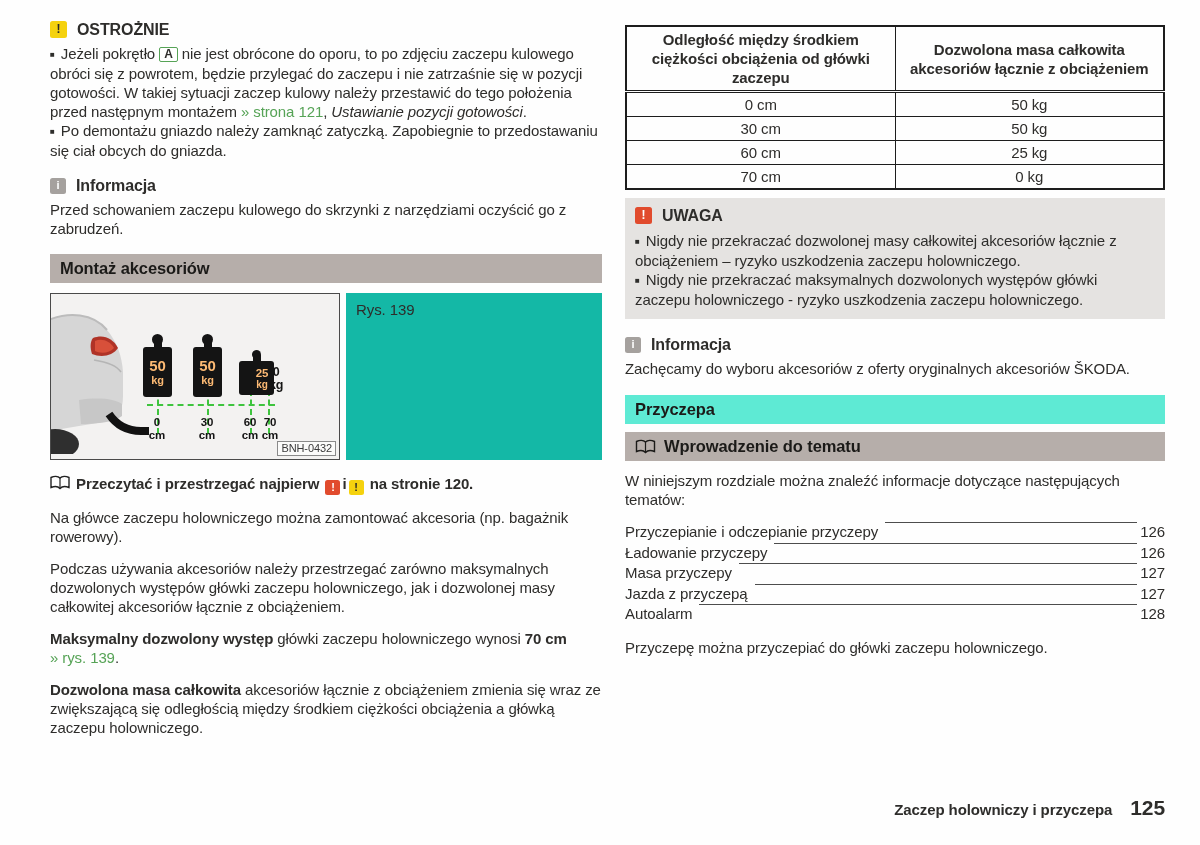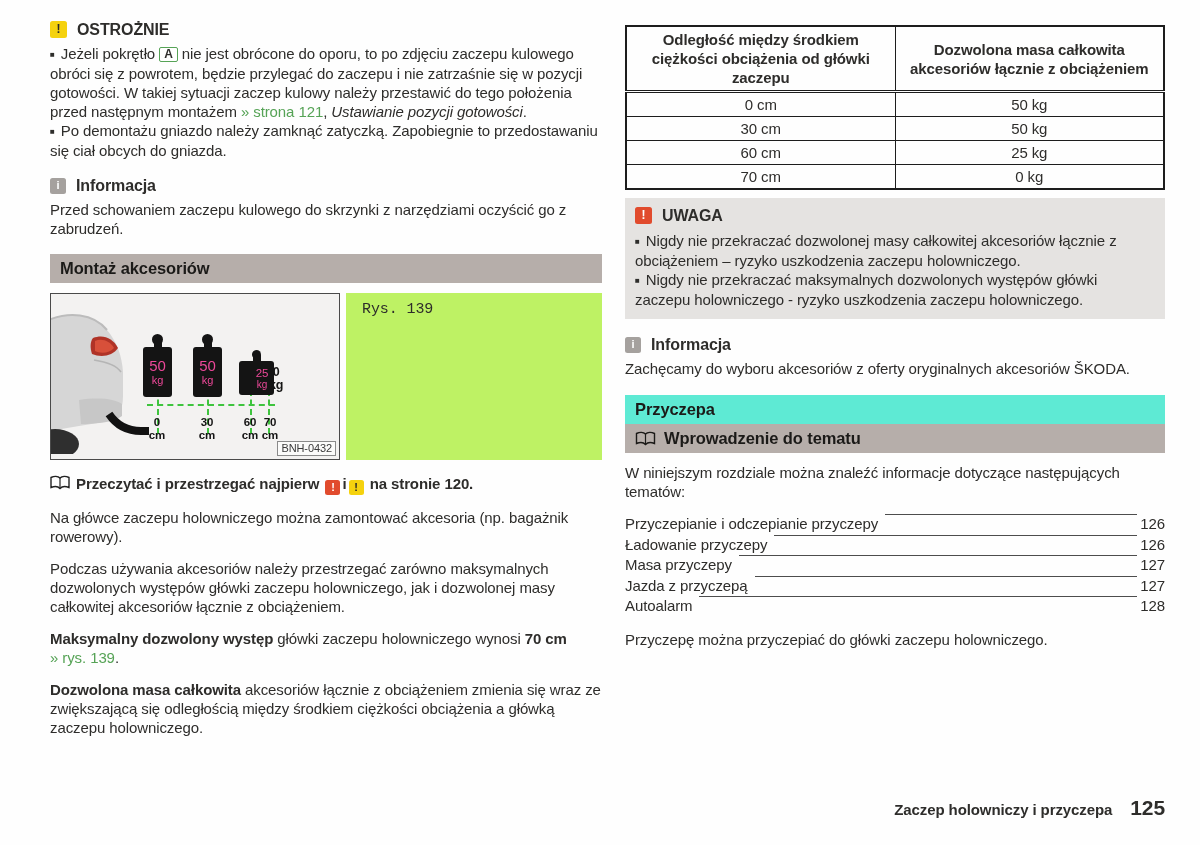--- a/index.html
+++ b/index.html
@@ -33,30 +33,30 @@
   .link-green{color:#56a356;text-decoration:none;cursor:pointer;}
   .italic{font-style:italic;}
   .bold{font-weight:bold;}
   .keycap{display:inline-block;border:1.5px solid #56a356;background:#fff;color:#2e2d2b;
     font-weight:bold;font-size:12px;line-height:13px;padding:0 4px;border-radius:2px;vertical-align:1px;}
 
   
   .figure-row{display:flex;gap:6px;margin:10px 0 14px 0;}
   .fig-box{position:relative;width:288px;height:165px;border:1px solid #4a4a4a;
     background:#f3f2f1;flex:0 0 auto;overflow:hidden;}
-  .fig-caption{flex:1;background:#bef264;padding:7px 16px;font-size:15px;line-height:19.5px;font-family:Liberation Mono, monospace;}
+  .fig-caption{flex:1;background:#14b8a6;padding:7px 10px;font-size:15px;line-height:19.5px;}
   .fig-caption .cap-label{margin-bottom:1px;}
   .fig-caption .cap-text{font-weight:bold;}
   .hline{position:absolute;left:96px;top:110px;width:128px;border-top:2px dashed #3ec43e;}
   .vline{position:absolute;top:96px;height:44px;border-left:2px dashed #3ec43e;}
   .weight{position:absolute;display:flex;flex-direction:column;align-items:center;}
   .weight .knob{width:11px;height:11px;border-radius:50%;background:#141414;margin-bottom:-4px;}
   .weight .stem{width:8px;height:6px;background:#141414;}
-  .weight .body{background:#141414;color:#ec4899;border-radius:3px;display:flex;flex-direction:column;
-    align-items:center;justify-content:center;font-weight:normal;}
+  .weight .body{background:#141414;color:#fdba74;border-radius:3px;display:flex;flex-direction:column;
+    align-items:center;justify-content:center;font-weight:bold;}
   .weight-big .body{width:29px;height:50px;font-size:15px;line-height:16px;}
   .weight-big .body .unit{font-size:11px;line-height:12px;}
   .weight-small .knob{width:9px;height:9px;}
   .weight-small .body{width:24px;height:34px;font-size:11.5px;line-height:12px;padding-left:11px;}
   .weight-small .body .unit{font-size:10px;line-height:11px;}
   .zero-label{position:absolute;font-weight:bold;color:#141414;font-size:12.5px;line-height:13px;text-align:center;}
   .dist{position:absolute;top:122px;width:34px;text-align:center;font-weight:bold;
     font-size:11.5px;line-height:13px;color:#141414;}
   .fig-code{position:absolute;right:3px;bottom:3px;border:1px solid #8a8a8a;background:#fbfbfa;
     font-size:11px;line-height:13px;padding:0 3px;color:#3a3a3a;}
@@ -238,21 +238,21 @@
     <div class="sec-head" style="margin-top:16px;">
       <span class="sq-icon icon-gray">i</span>
       <span>Informacja</span>
     </div>
     <p class="para">Zachęcamy do wyboru akcesoriów z oferty oryginalnych akcesoriów ŠKODA.</p>
 
     <div class="bar bar-green" style="margin-top:17px;">
       <span>Przyczepa</span>
     </div>
 
-    <div class="bar bar-taupe" style="margin-top:0;">
+    <div class="bar bar-taupe" style="margin-top:8px;">
       <svg width="21" height="16" viewBox="0 0 20 16">
         <path d="M1,2.5 C4,1 8,1 10,3 C12,1 16,1 19,2.5 L19,12.5 C16,11.2 12,11.2 10,13.5 C8,11.2 4,11.2 1,12.5 Z" fill="none" stroke="#1b1a18" stroke-width="1.4"></path>
         <path d="M10,3 L10,13.5" stroke="#1b1a18" stroke-width="1.2"></path>
       </svg>
       <span>Wprowadzenie do tematu</span>
     </div>
 
     <p class="para" style="margin-top:10px;">W niniejszym rozdziale można znaleźć informacje dotyczące następujących tematów:</p>
 
     <div class="toc">

